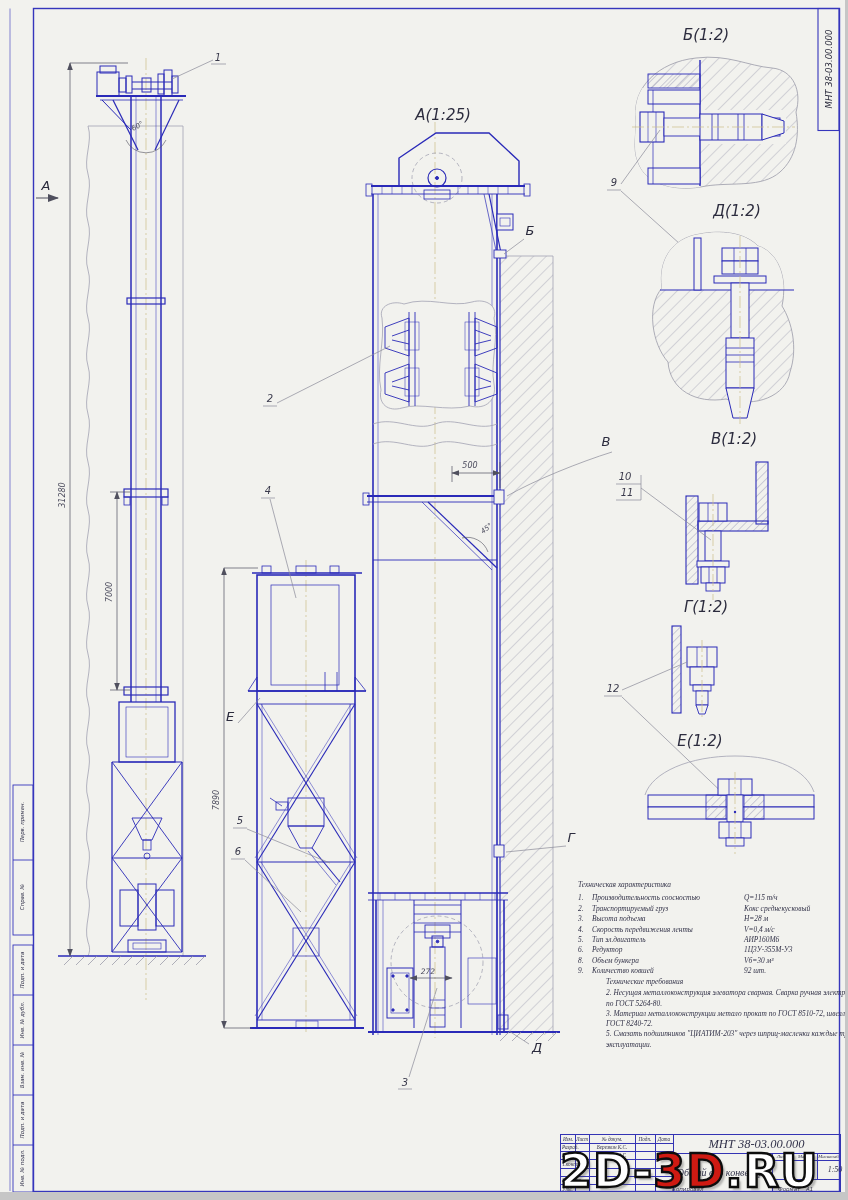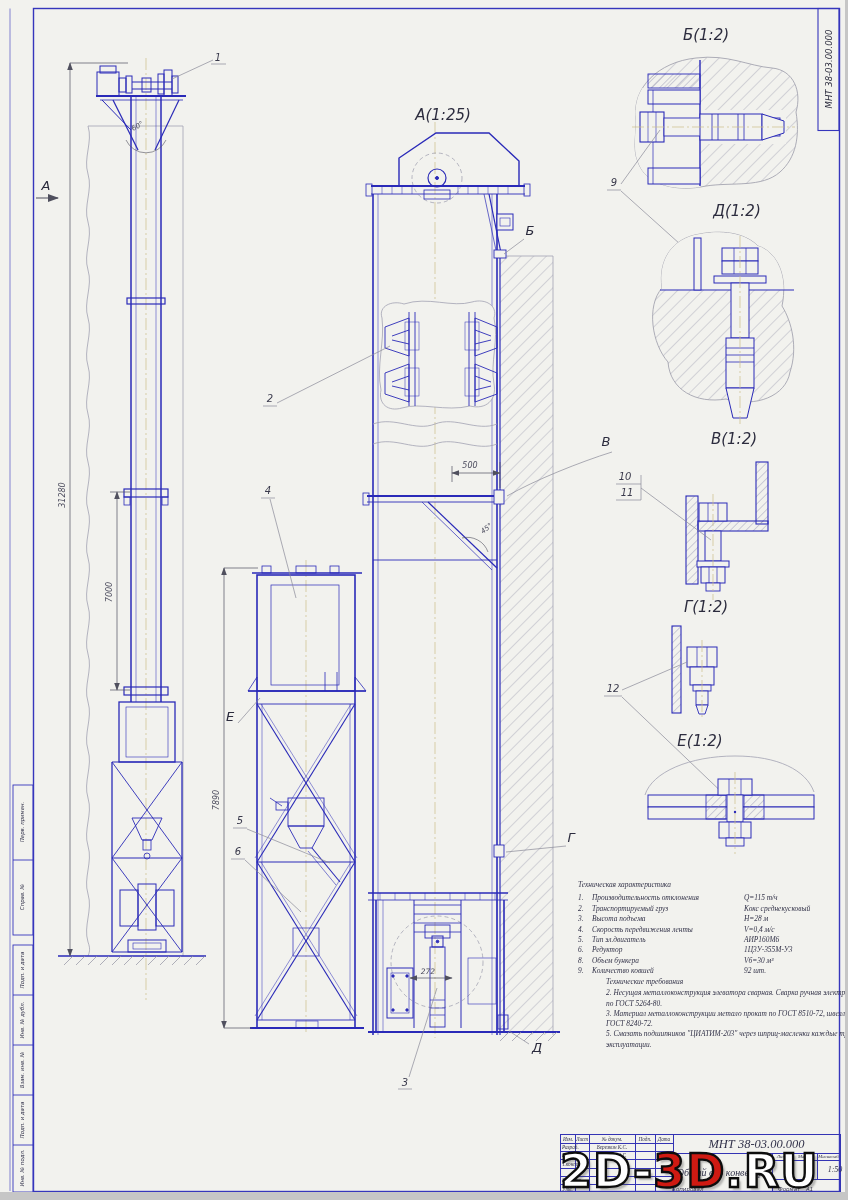--- a/index.html
+++ b/index.html
@@ -536,21 +536,21 @@
       </g>
       <line x1="735" y1="772" x2="735" y2="854" stroke="#cdbf86" stroke-width="0.7" stroke-dasharray="12 3 2 3"></line>
       <circle cx="735" cy="812" r="1.2" fill="#2a2ab8"></circle>
     </g>
   </svg>
 
   <div id="tech-chars" class="blk">
     <div class="title">Техническая характеристика</div>
     <div class="tc-row">
         <span class="tc-n">1.</span>
-        <span class="tc-name">Производительность отклонения</span>
+        <span class="tc-name">Производительность соосностью</span>
         <span class="tc-val">Q=115 т/ч</span>
       </div>
     <div class="tc-row">
         <span class="tc-n">2.</span>
         <span class="tc-name">Транспортируемый груз</span>
         <span class="tc-val">Кокс среднекусковый</span>
       </div>
     <div class="tc-row">
         <span class="tc-n">3.</span>
         <span class="tc-name">Высота подъема</span>

